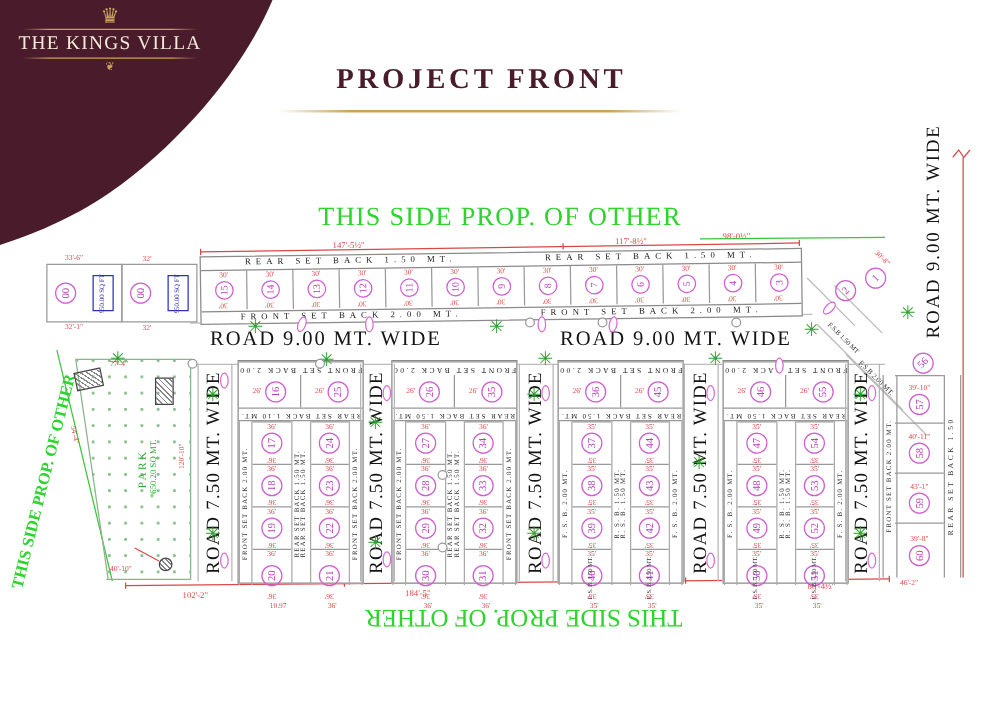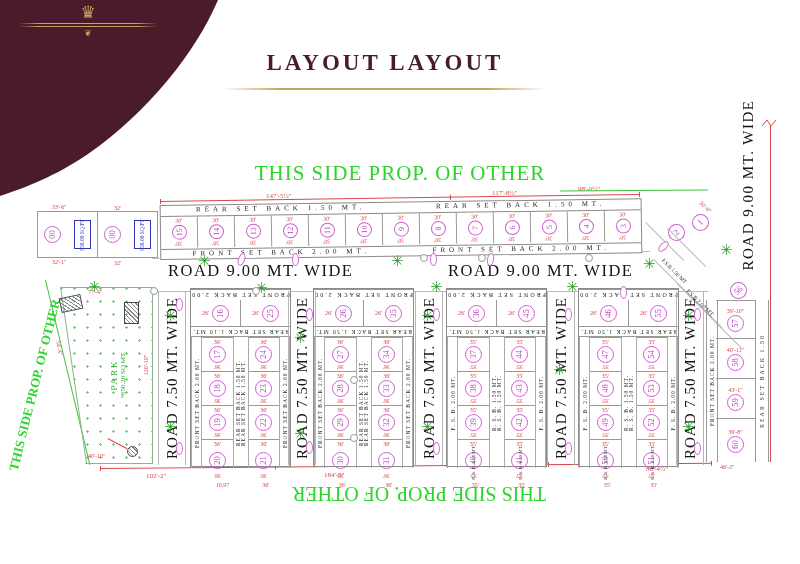--- a/index.html
+++ b/index.html
@@ -59,25 +59,26 @@
 <body>
 
 <div id="stage">
 
   <svg class="abs" style="left:0;top:0" width="340" height="210" viewBox="0 0 340 210">
     <path d="M0,0 L218,0 C196,52 148,112 88,154 C56,176 24,188 0,196 Z" fill="#4a1c2b"></path>
   </svg>
   <div id="logo" class="abs" style="left:12px;top:4px;width:152px;">
     <div class="crown">♛</div>
     <div class="goldbar"></div>
+    <div id="brandname">THE KINGS VILLA</div>
     <div class="goldbar"></div>
     <div class="flour">❦</div>
   </div>
 
-  <div id="title" class="abs" style="left:225px;top:50px;width:320px;">LAYOUT LAYOUT</div>
+  <div id="title" class="abs" style="left:225px;top:50px;width:320px;">PROJECT FRONT</div>
   <div id="titleline" class="abs" style="left:222px;top:88px;width:324px;"></div>
 
   <div class="abs greenlbl" style="left:248px;top:161px;width:304px;font-size:21px;letter-spacing:1px;">THIS SIDE PROP. OF OTHER</div>
   <div class="abs greenlbl" style="left:262px;top:482px;width:314px;font-size:20px;transform:rotate(180deg);">THIS SIDE PROP. OF OTHER</div>
   <div class="abs greenlbl" style="left:-80px;top:377px;width:230px;font-size:13px;font-weight:bold;transform:rotate(-76deg);">THIS SIDE PROP. OF OTHER</div>
 
   <div class="abs roadlbl" style="left:168px;top:261px;width:164px;">ROAD 9.00 MT. WIDE</div>
   <div class="abs roadlbl" style="left:448px;top:261px;width:164px;">ROAD 9.00 MT. WIDE</div>
 
   <div class="abs roadlbl" style="left:668px;top:182px;width:160px;font-size:15px;transform:rotate(-90deg);">ROAD 9.00 MT. WIDE</div>

